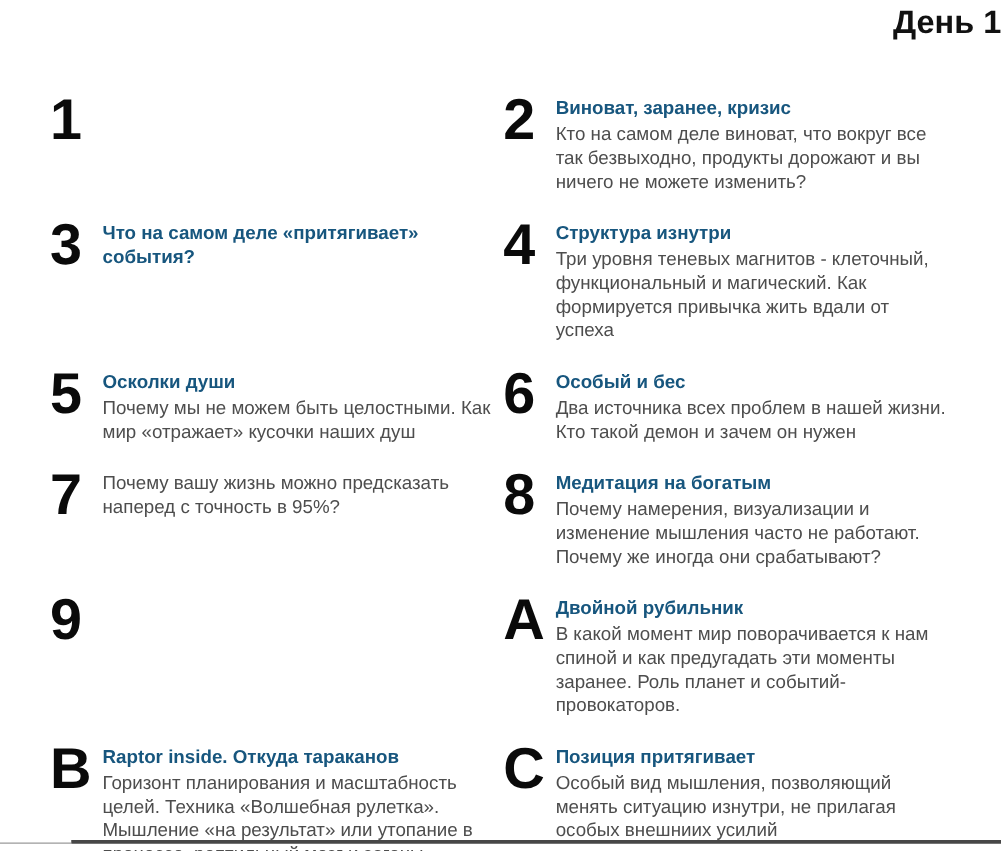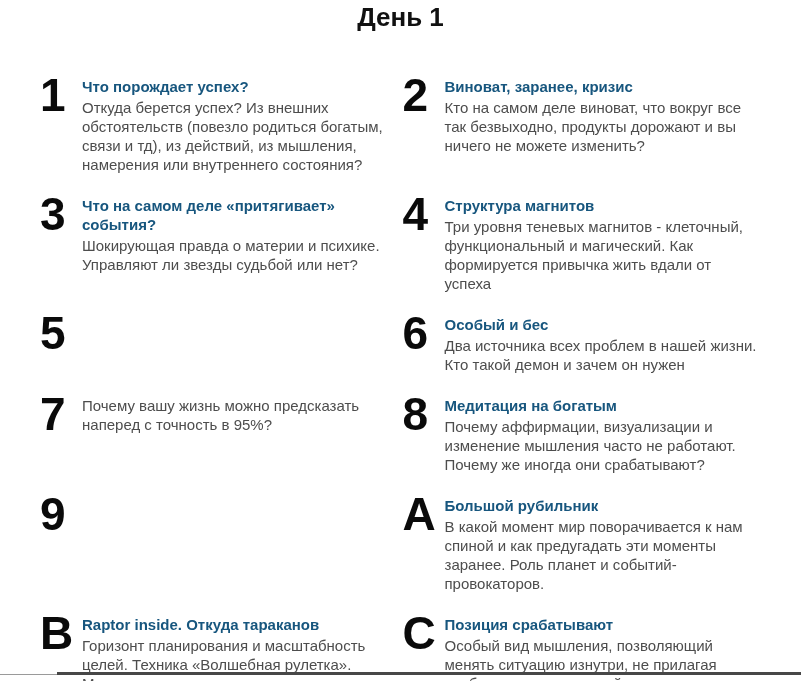--- a/index.html
+++ b/index.html
@@ -4,21 +4,21 @@
 <style>
   html,body{margin:0;padding:0;}
   body{
     width:801px;height:681px;
     background:#ffffff;
     position:relative;
     overflow:hidden;
     font-family:"Liberation Sans", sans-serif;
   }
   .page-title{
-    text-align:center;
+    text-align:right;
     font-size:26px;
     font-weight:bold;
     color:#111111;
     padding-top:2px;
     letter-spacing:0px;
   }
   .grid{
     margin-top:44px;
     padding:0 40px;
     display:grid;
@@ -67,52 +67,51 @@
 </style>
 </head>
 <body>
 
 <div class="page-title">День 1</div>
 
 <div class="grid">
 
   <div class="item">
     <div class="num">1</div>
-    <div class="content">
-      <div class="item-title">Что порождает успех?</div>
-      <div class="item-desc">Откуда берется успех? Из внешних обстоятельств (повезло родиться богатым, связи и тд), из действий, из мышления, намерения или внутреннего состояния?</div>
-    </div>
   </div>
 
   <div class="item">
     <div class="num">2</div>
     <div class="content">
       <div class="item-title">Виноват, заранее, кризис</div>
       <div class="item-desc">Кто на самом деле виноват, что вокруг все так безвыходно, продукты дорожают и вы ничего не можете изменить?</div>
     </div>
   </div>
 
   <div class="item">
     <div class="num">3</div>
     <div class="content">
       <div class="item-title">Что на самом деле «притягивает» события?</div>
-      <div class="item-desc">Шокирующая правда о материи и психике. Управляют ли звезды судьбой или нет?</div>
     </div>
   </div>
 
   <div class="item">
     <div class="num">4</div>
     <div class="content">
-      <div class="item-title">Структура магнитов</div>
+      <div class="item-title">Структура изнутри</div>
       <div class="item-desc">Три уровня теневых магнитов - клеточный, функциональный и магический. Как формируется привычка жить вдали от успеха</div>
     </div>
   </div>
 
   <div class="item">
     <div class="num">5</div>
+    <div class="content">
+      <div class="item-title">Осколки души</div>
+      <div class="item-desc">Почему мы не можем быть целостными. Как мир «отражает» кусочки наших душ</div>
+    </div>
   </div>
 
   <div class="item">
     <div class="num">6</div>
     <div class="content">
       <div class="item-title">Особый и бес</div>
       <div class="item-desc">Два источника всех проблем в нашей жизни. Кто такой демон и зачем он нужен</div>
     </div>
   </div>
 
@@ -120,50 +119,50 @@
     <div class="num">7</div>
     <div class="content">
       <div class="item-desc">Почему вашу жизнь можно предсказать наперед с точность в 95%?</div>
     </div>
   </div>
 
   <div class="item">
     <div class="num">8</div>
     <div class="content">
       <div class="item-title">Медитация на богатым</div>
-      <div class="item-desc">Почему аффирмации, визуализации и изменение мышления часто не работают. Почему же иногда они срабатывают?</div>
+      <div class="item-desc">Почему намерения, визуализации и изменение мышления часто не работают. Почему же иногда они срабатывают?</div>
     </div>
   </div>
 
   <div class="item">
     <div class="num">9</div>
     <div class="content">
     </div>
   </div>
 
   <div class="item">
     <div class="num">A</div>
     <div class="content">
-      <div class="item-title">Большой рубильник</div>
+      <div class="item-title">Двойной рубильник</div>
       <div class="item-desc">В какой момент мир поворачивается к нам спиной и как предугадать эти моменты заранее. Роль планет и событий-провокаторов.</div>
     </div>
   </div>
 
   <div class="item">
     <div class="num">B</div>
     <div class="content">
       <div class="item-title">Raptor inside. Откуда тараканов</div>
       <div class="item-desc">Горизонт планирования и масштабность целей. Техника «Волшебная рулетка». Мышление «на результат» или утопание в процессе, рептильный мозг и загоны</div>
     </div>
   </div>
 
   <div class="item">
     <div class="num">C</div>
     <div class="content">
-      <div class="item-title">Позиция срабатывают</div>
+      <div class="item-title">Позиция притягивает</div>
       <div class="item-desc">Особый вид мышления, позволяющий менять ситуацию изнутри, не прилагая особых внешниих усилий</div>
     </div>
   </div>
 
 </div>
 
 <div class="bottom-border-main"></div>
 <div class="bottom-border-left"></div>
 
 </body></html>

